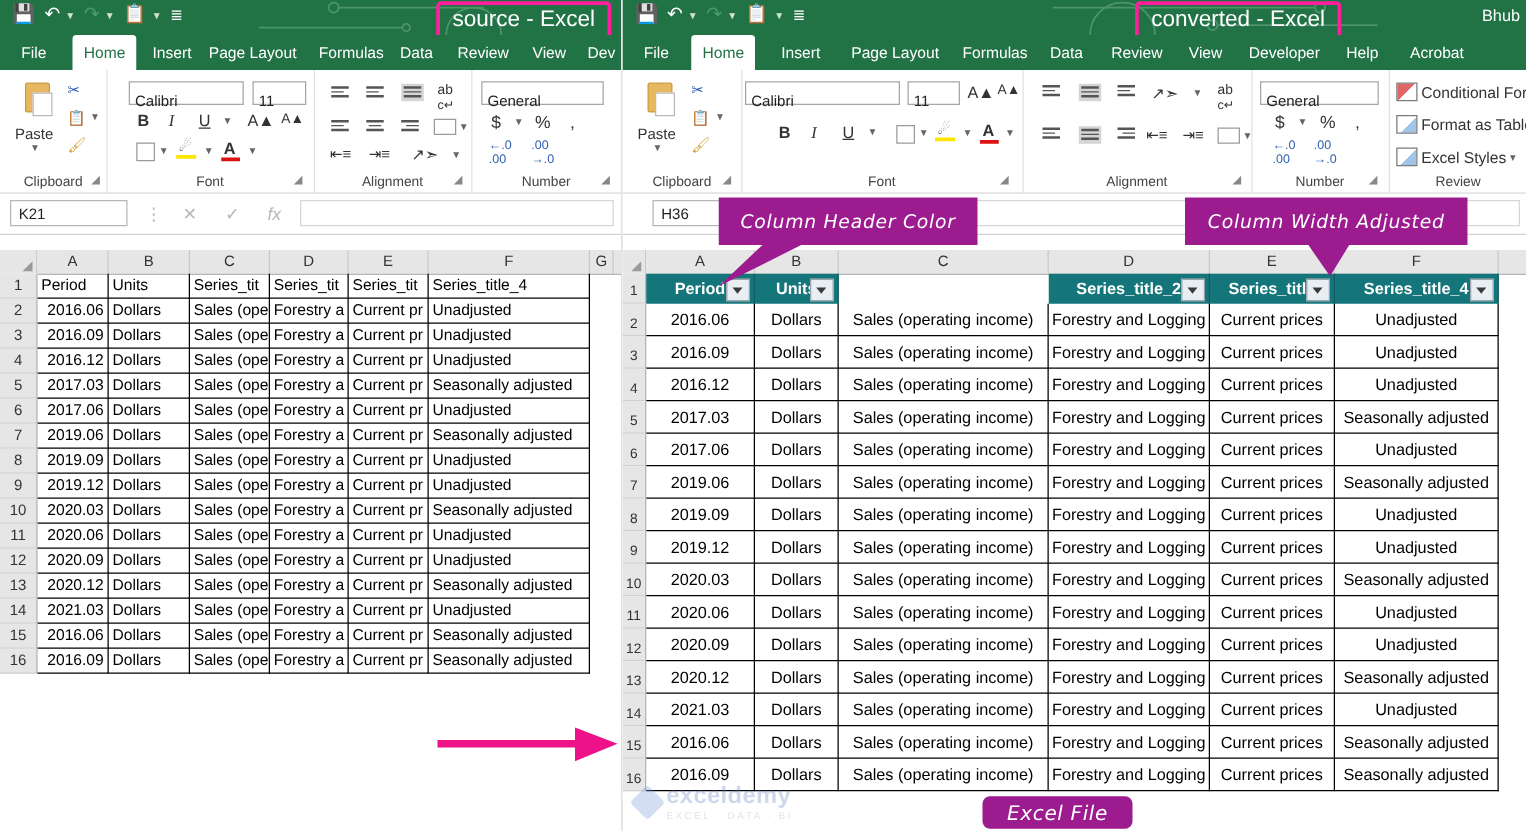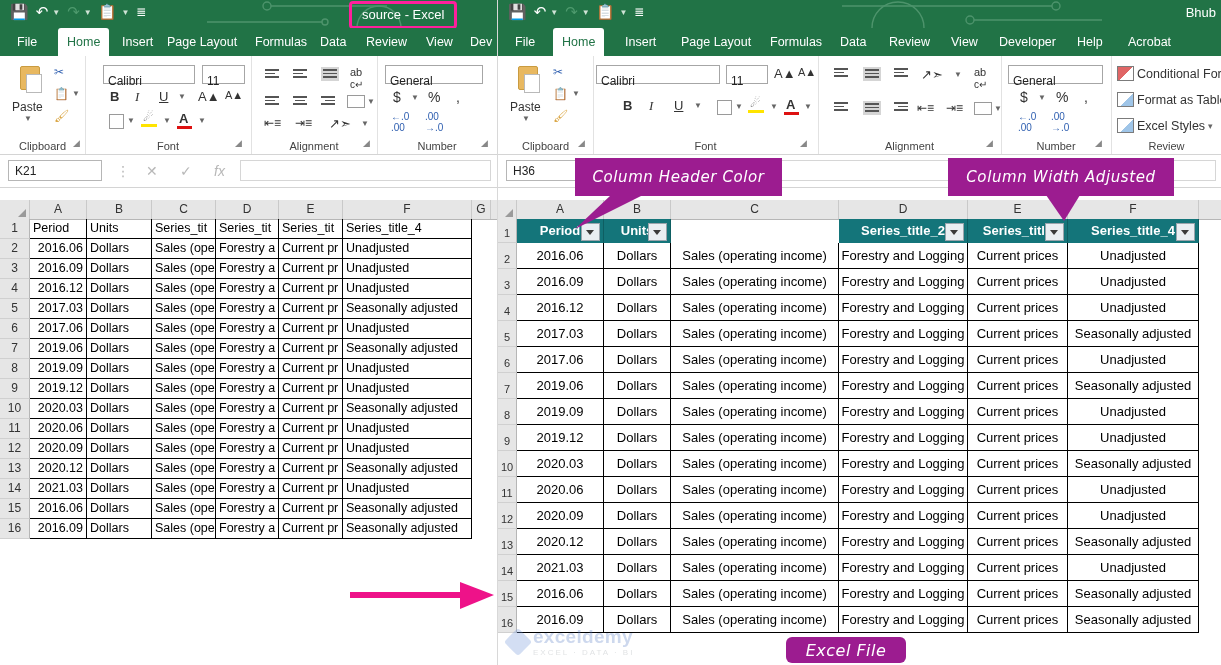--- a/index.html
+++ b/index.html
@@ -11,21 +11,21 @@
   }
   .win{position:absolute;top:0;height:665px;overflow:hidden;background:#fff;}
   #win-left{left:0;width:497px;}
   #win-right{left:497px;width:724px;border-left:1px solid #d8d8d8;}
 
   
   .titlebar{position:relative;height:28px;background:#217346;}
   .qat{position:absolute;top:3px;left:10px;display:flex;align-items:center;gap:7px;}
   .qat .ic{color:#fff;font-size:15px;line-height:18px;}
   .qat .carf{font-size:8px;color:#cfe3d6;margin-left:-3px;}
-  .titletext{position:absolute;top:5px;color:#fff;font-size:13px;white-space:nowrap;}
+  .titletext{position:absolute;top:5px;color:#fff;font-size:18px;white-space:nowrap;}
   .titlebox{position:absolute;border:3px solid #ff1f9c;border-radius:4px;padding:1px 10px 3px 10px;}
   .userlabel{position:absolute;top:5px;color:#fff;font-size:13px;}
   .deco{position:absolute;right:0;top:0;bottom:0;width:290px;opacity:.35;pointer-events:none;}
 
   
   .tabsrow{position:relative;height:28px;background:#217346;}
   .tab{position:absolute;top:0;height:28px;line-height:28px;color:#fff;font-size:12.5px;
        padding:0 9px;white-space:nowrap;}
   .tab.active{background:#fff;color:#217346;border-top-left-radius:3px;border-top-right-radius:3px;}
 
@@ -378,20 +378,23 @@
       <span class="ic">💾</span>
       <span class="ic">↶</span>
         <span class="carf">▼</span>
       <span class="ic" style="color:#4e9a6e">↷</span>
         <span class="carf">▼</span>
       <span class="ic">📋</span>
         <span class="carf">▼</span>
       <span class="ic" style="font-size:12px">≣</span>
     </div>
 
+    <div class="titlebox" style="left:410px;top:1px;">
+      <span class="titletext" style="position:static;top:auto;">converted  -  Excel</span>
+    </div>
 
     <div class="userlabel" style="right:6px;">Bhub</div>
   </div>
 
   <div class="tabsrow">
     <div class="tab" style="left:8px;">File</div>
     <div class="tab active" style="left:55px;">Home</div>
     <div class="tab" style="left:118px;">Insert</div>
     <div class="tab" style="left:174px;">Page Layout</div>
     <div class="tab" style="left:263px;">Formulas</div>
@@ -499,21 +502,21 @@
       <div class="styleicon" style="left:6px;top:36px;"></div>
       <div class="ctrl" style="left:26px;top:37px;font-size:12.5px;white-space:nowrap;">Format as Table</div>
       <div class="styleicon" style="left:6px;top:62px;"></div>
       <div class="ctrl" style="left:26px;top:63px;font-size:12.5px;white-space:nowrap;">Excel Styles</div>
       <div class="ctrl" style="left:97px;top:65px;font-size:9px;color:#666;">▾</div>
       <div class="grplabel">Review</div>
     </div>
   </div>
 
   <div class="fbar">
-    <div class="namebox" style="width:94px;">H36</div>
+    <div class="namebox" style="width:94px;margin-left:16px;">H36</div>
     <div class="fline" style="left:112px;right:6px;"></div>
   </div>
 
   <div class="grid" id="right-grid" style="top:200px;height:440px;">
       <div class="cornerbox" style="width:19px;"></div>
       <div class="colhead" style="left:19px;right:0;"></div>
       <div class="colcell" style="left:19px;width:87px;">A</div>
       <div class="colcell" style="left:106px;width:67px;">B</div>
       <div class="colcell" style="left:173px;width:168px;">C</div>
       <div class="colcell" style="left:341px;width:129px;">D</div>

